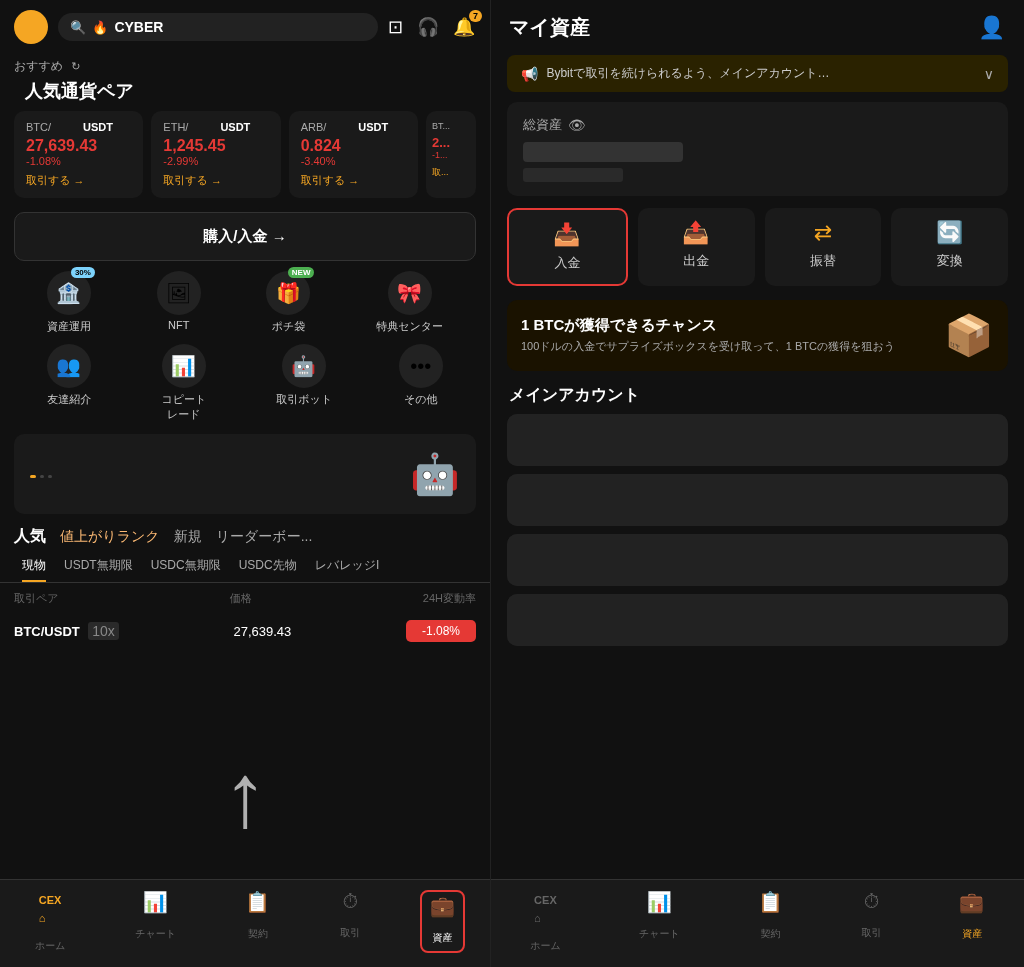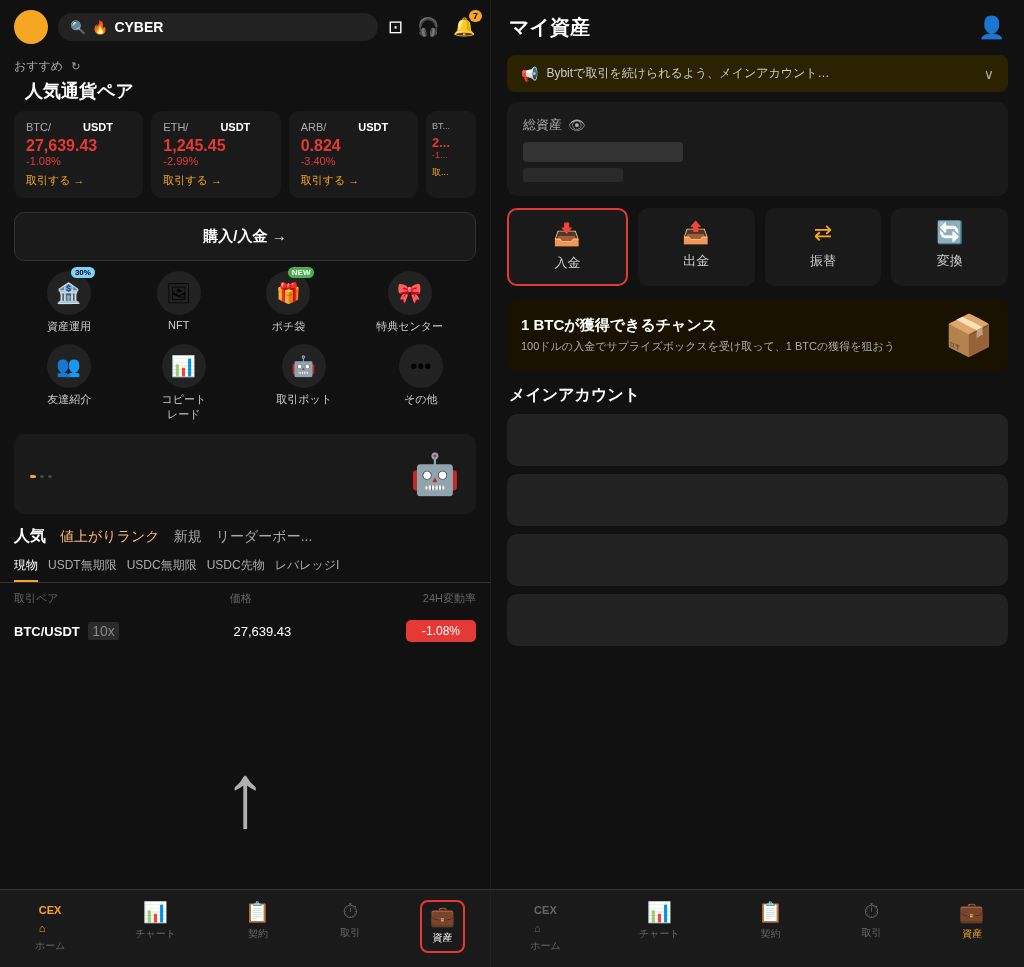--- a/index.html
+++ b/index.html
@@ -192,23 +192,23 @@
       padding: 4px 14px;
       display: flex;
       gap: 14px;
       align-items: center;
     }
     .pop-tab { color: #aaa; font-size: 14px; cursor: pointer; }
     .pop-tab.active { color: #fff; font-weight: 700; font-size: 16px; }
     .pop-tab.gold { color: #fdba74; font-size: 14px; }
 
     .market-tabs {
-      padding: 6px 14px 0;
-      display: flex;
-      gap: 10px;
+      padding: 6px 22px 0;
+      display: flex;
+      gap: 18px;
       border-bottom: 1px solid #333;
       overflow-x: auto;
     }
     .market-tab { color: #aaa; font-size: 12px; padding-bottom: 6px; cursor: pointer; white-space: nowrap; }
     .market-tab.active { color: #fff; border-bottom: 2px solid #f5a623; }
 
     .table-header {
       display: flex;
       padding: 8px 14px;
       justify-content: space-between;
@@ -248,21 +248,21 @@
       background: #1a1a1a;
       display: flex;
       justify-content: space-around;
       padding: 10px 0 14px;
       border-top: 1px solid #333;
     }
     .nav-item {
       display: flex;
       flex-direction: column;
       align-items: center;
-      gap: 3px;
+      gap: 13px;
       cursor: pointer;
       padding: 0 10px;
     }
     .nav-icon { font-size: 20px; color: #666; }
     .nav-icon.active { color: #f5a623; }
     .nav-label { font-size: 10px; color: #666; }
     .nav-label.active { color: #f5a623; }
 
     
     .nav-item.highlighted {

